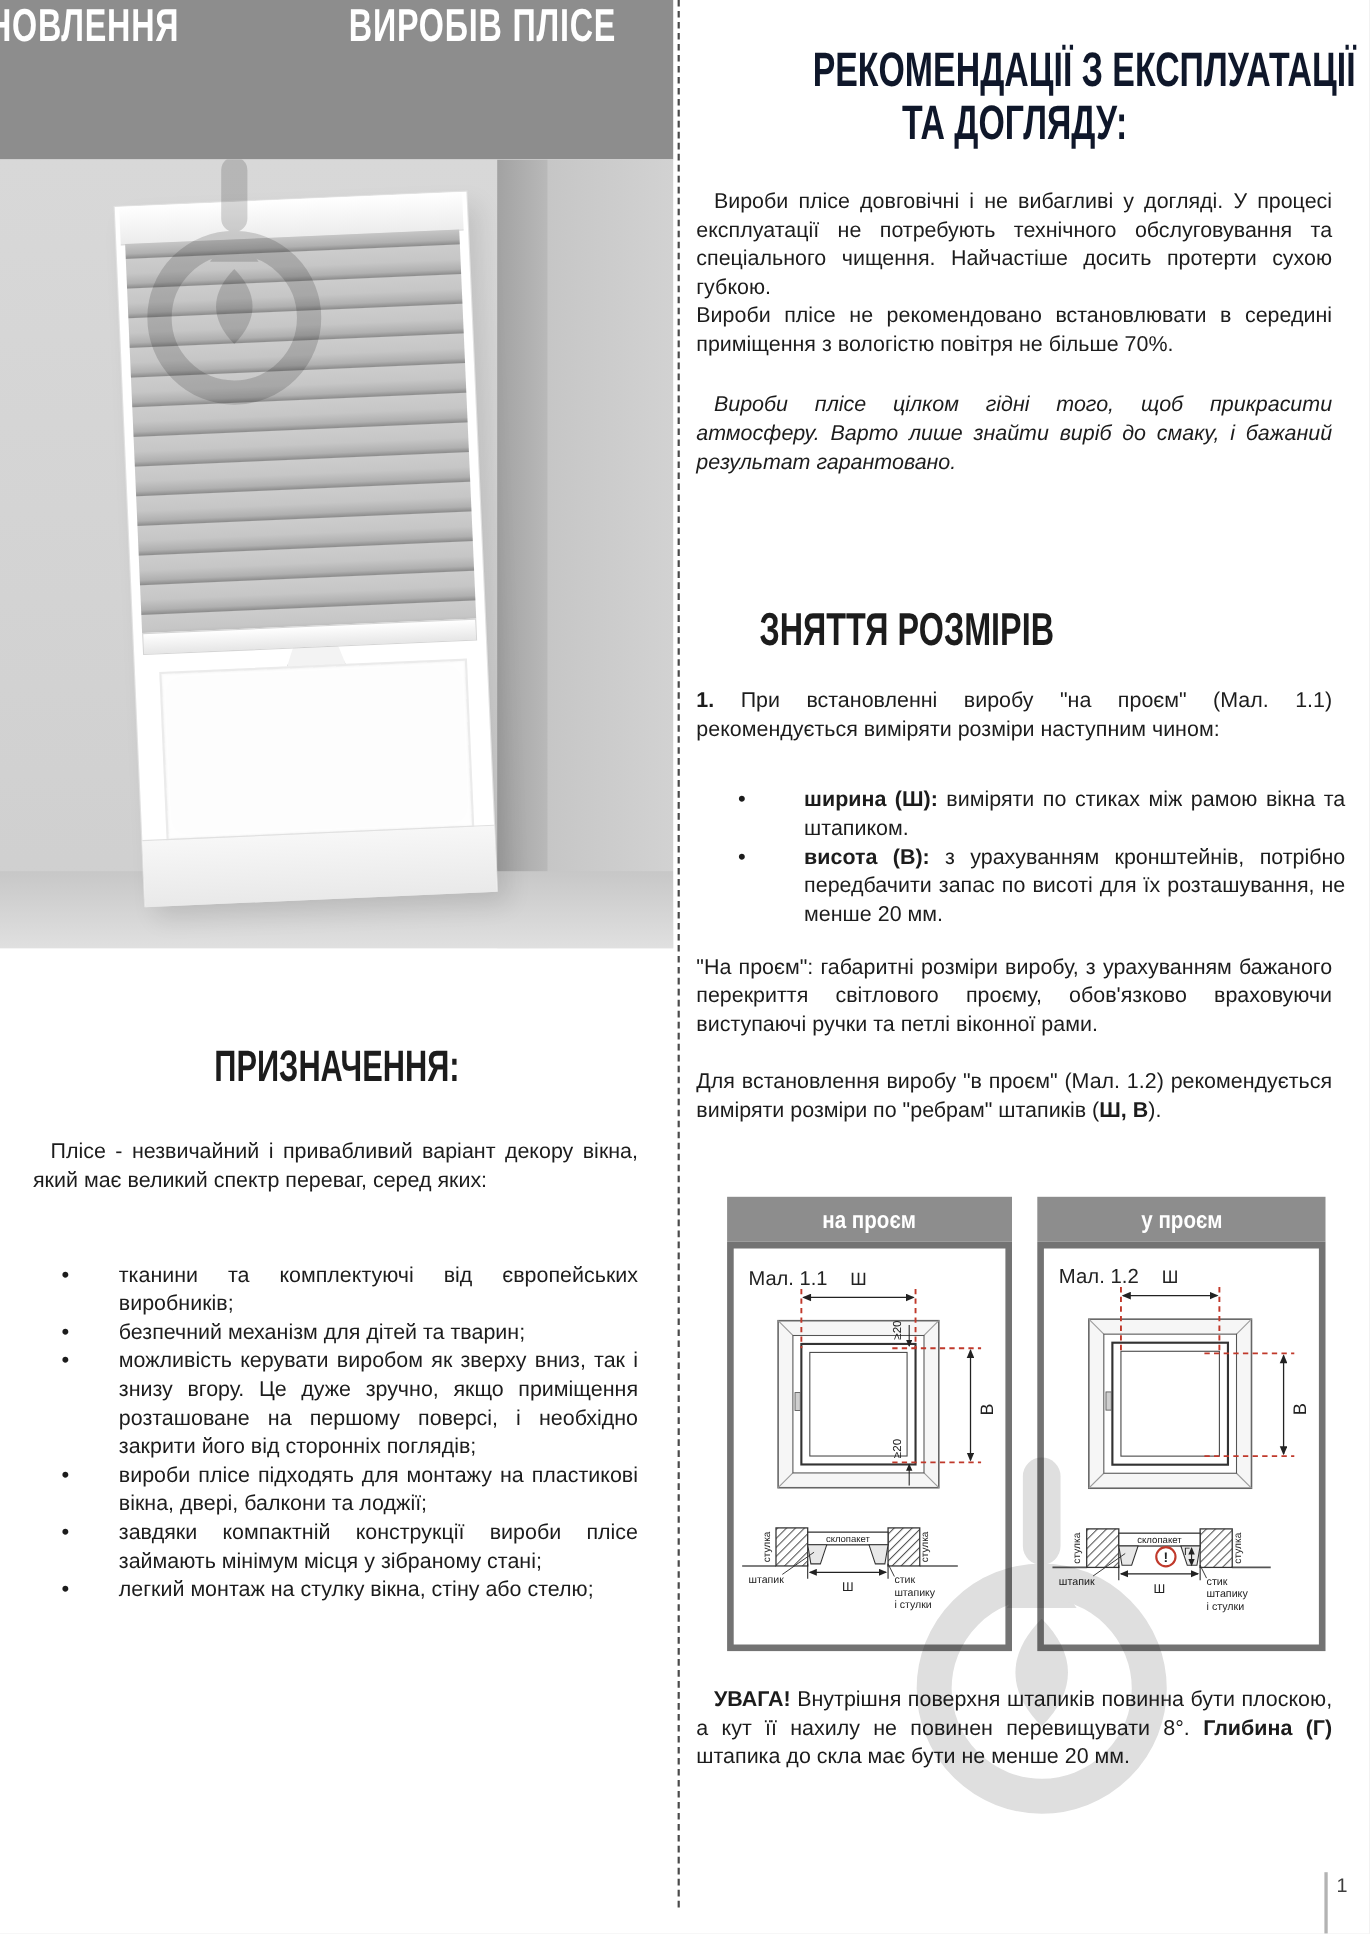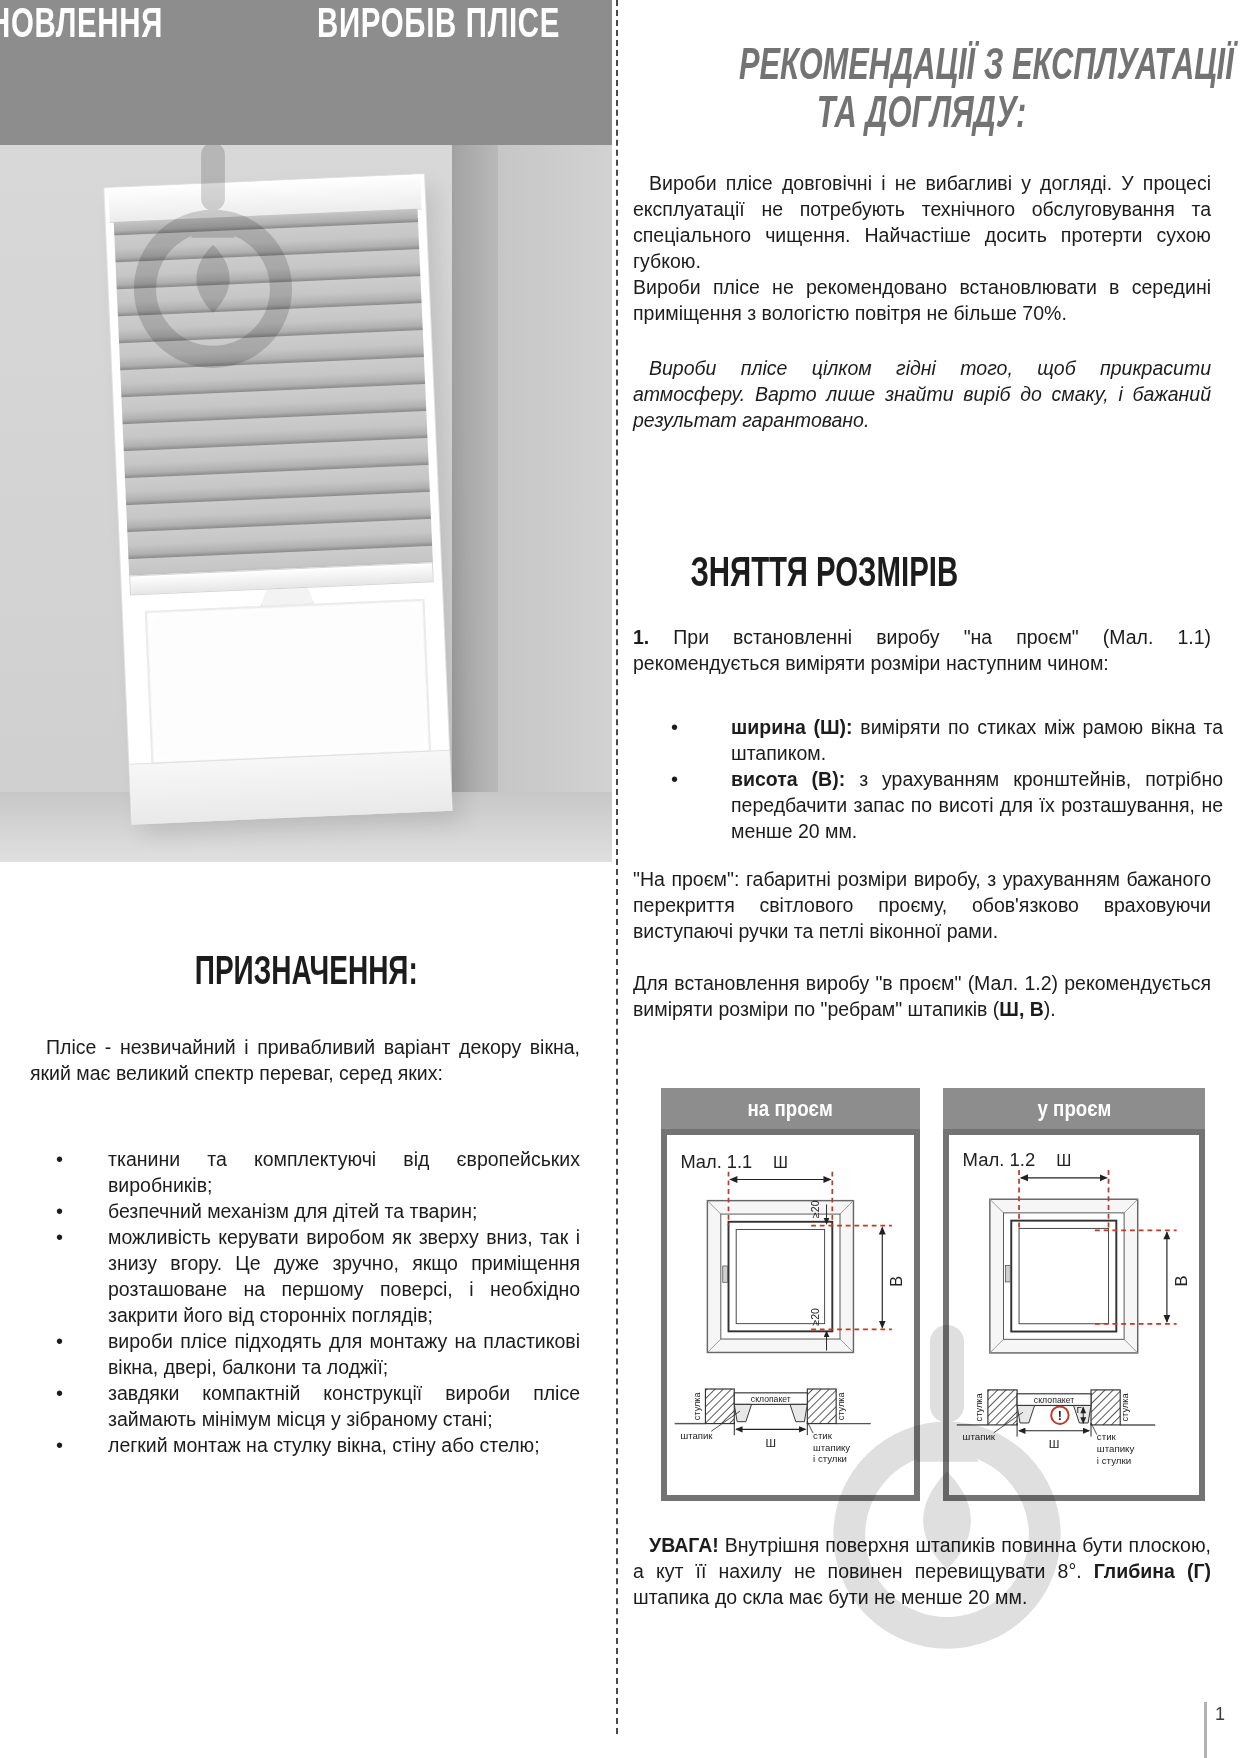--- a/index.html
+++ b/index.html
@@ -45,21 +45,21 @@
   
   .purpose-heading{position:absolute;left:0;top:948px;width:612px;text-align:center;font-size:40px;}
   .purpose-intro{position:absolute;left:30px;top:1034px;width:550px;font-size:19.5px;line-height:26px;text-indent:16px;}
   .purpose-list{position:absolute;left:30px;top:1146px;width:550px;list-style:none;margin:0;padding:0;font-size:19.5px;line-height:26px;}
   .purpose-list li{position:relative;padding-left:78px;text-align:justify;}
   .purpose-list li::before{content:"•";position:absolute;left:26px;top:0;font-size:20px;}
   
   .divider{position:absolute;left:616px;top:0;height:1734px;width:0;border-left:2px dashed #4a4a4a;}
   
   .right-col{position:absolute;left:633px;top:0;width:578px;height:1758px;}
-  .care-heading{position:absolute;left:0;top:40px;width:578px;font-size:44px;color:#737373;font-style:italic;}
+  .care-heading{position:absolute;left:0;top:40px;width:578px;font-size:44px;color:#0f172a;}
   .care-paras{position:absolute;left:0;top:170px;width:578px;font-size:19.5px;line-height:26px;}
   .care-paras .p1{text-indent:16px;}
   .care-paras .p2{}
   .care-paras .p3{margin-top:29px;font-style:italic;text-indent:16px;}
   .measure-heading{position:absolute;left:0;top:548px;width:578px;text-align:left;font-size:42px;}
   .step1{position:absolute;left:0;top:624px;width:578px;font-size:19.5px;line-height:26px;}
   .measure-list{position:absolute;left:0;top:702px;width:578px;list-style:none;margin:12px;padding:0;font-size:19.5px;line-height:26px;}
   .measure-list li{position:relative;padding-left:86px;text-align:justify;}
   .measure-list li::before{content:"•";position:absolute;left:26px;top:0;font-size:20px;}
   .para-na{position:absolute;left:0;top:866px;width:578px;font-size:19.5px;line-height:26px;}

